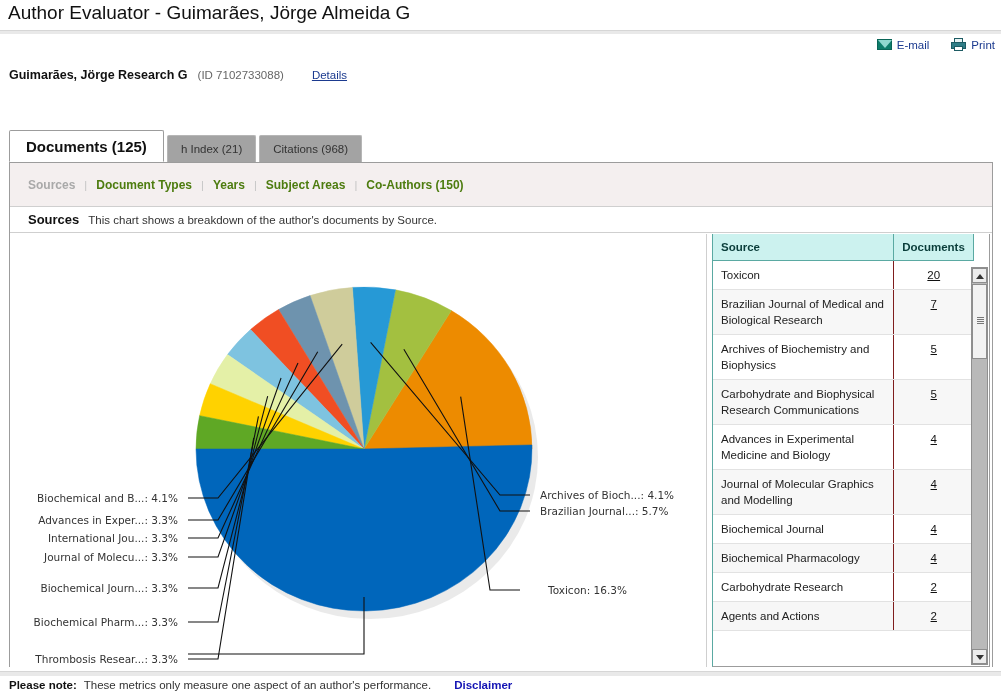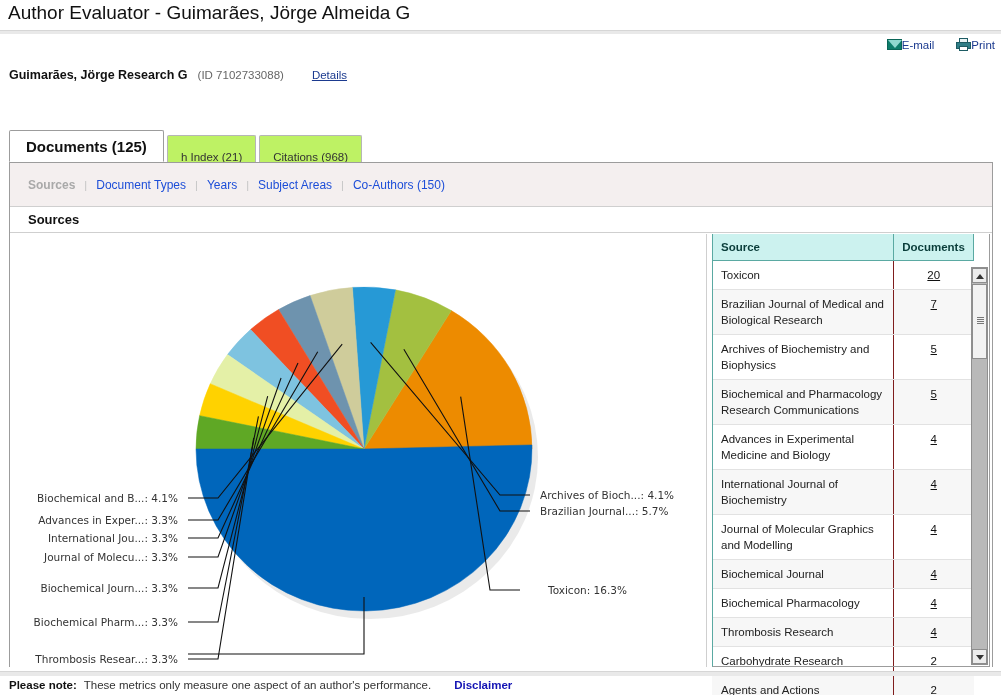--- a/index.html
+++ b/index.html
@@ -15,57 +15,57 @@
     position:absolute;left:8px;top:2px;
     font-size:19px;font-weight:400;color:#111;
     letter-spacing:0px;white-space:nowrap;
   }
   #title-rule{
     position:absolute;left:0;top:30px;width:1001px;height:3px;
     background:#e9e9e9;border-top:1px solid #d6d6d6;
   }
   
   #actions{position:absolute;right:6px;top:38px;display:flex;gap:22px;align-items:center;}
-  .action{display:flex;align-items:center;cursor:pointer;}
+  .action{display:flex;align-items:center;gap:5px;cursor:pointer;}
   .action .lbl{color:#1b3a8f;font-size:11.5px;font-weight:400;}
   .env{width:15px;height:11px;background:#0d7d6b;position:relative;border:1px solid #0a6557;box-sizing:border-box;}
   .env:after{content:"";position:absolute;left:0;top:0;width:0;height:0;
     border-left:7.5px solid transparent;border-right:7.5px solid transparent;border-top:8px solid #8fd8cf;}
   .prn{width:15px;height:13px;position:relative;}
   .prn .body{position:absolute;left:0;top:4px;width:15px;height:7px;background:#2f7d86;border:1px solid #1d5b63;box-sizing:border-box;}
   .prn .top{position:absolute;left:3px;top:0;width:9px;height:5px;background:#e8f3f4;border:1px solid #1d5b63;box-sizing:border-box;}
   .prn .pap{position:absolute;left:3px;top:8px;width:9px;height:5px;background:#ffffff;border:1px solid #1d5b63;box-sizing:border-box;}
   
   #author-line{position:absolute;left:9px;top:68px;display:flex;align-items:baseline;}
   #author-name{font-size:12.5px;font-weight:bold;color:#111;}
   #author-id{font-size:11.5px;color:#666;margin-left:10px;}
   #details-link{font-size:11.5px;color:#1b3a8f;text-decoration:underline;margin-left:28px;cursor:pointer;}
   
   #tabstrip{position:absolute;left:9px;top:131px;width:984px;height:31px;display:flex;align-items:flex-end;}
   .tab{
-    height:27px;line-height:27px;padding:8px 13px;margin-right:3px;
-    background:#bef264;border:1px solid #b6b6b6;border-bottom:none;
+    height:27px;line-height:27px;padding:0 13px;margin-right:3px;
+    background:#a3a3a3;border:1px solid #b6b6b6;border-bottom:none;
     font-size:11.5px;color:#333;cursor:pointer;white-space:nowrap;
     border-radius:2px 2px 0 0;box-sizing:border-box;
   }
   .tab.active{
     height:32px;line-height:31px;padding:0 16px;
     background:#ffffff;border:1px solid #9c9c9c;border-bottom:1px solid #ffffff;
     font-size:15px;font-weight:bold;color:#111;position:relative;z-index:3;
   }
   
   #panel{
     position:absolute;left:9px;top:162px;width:984px;height:505px;
     background:#ffffff;border:1px solid #9c9c9c;box-sizing:border-box;
   }
   #subnav{
     height:44px;background:#f4efef;border-bottom:1px solid #cfcfcf;
     display:flex;align-items:center;padding-left:18px;box-sizing:border-box;
   }
-  .subnav-item{font-size:12px;font-weight:normal;color:#1d4ed8;cursor:pointer;white-space:nowrap;}
+  .subnav-item{font-size:12px;font-weight:bold;color:#4d7c0f;cursor:pointer;white-space:nowrap;}
   .subnav-item.current{color:#a9a9a9;font-weight:bold;cursor:default;}
   .subnav-sep{color:#c4c4c4;margin:0 9px;font-weight:normal;}
   #chart-head{
     height:26px;background:#ffffff;border-bottom:1px solid #cfcfcf;
     display:flex;align-items:center;padding-left:18px;box-sizing:border-box;gap:9px;
   }
   #chart-head .ttl{font-size:13px;font-weight:bold;color:#111;}
   #chart-head .sub{font-size:11.5px;color:#333;}
   
   #body-split{position:absolute;left:0;top:71px;right:0;bottom:0;display:flex;}
@@ -161,20 +161,21 @@
     <span class="subnav-sep">|</span>
     <span class="subnav-item">Years</span>
     <span class="subnav-sep">|</span>
     <span class="subnav-item">Subject Areas</span>
     <span class="subnav-sep">|</span>
     <span class="subnav-item">Co-Authors (150)</span>
   </div>
 
   <div id="chart-head">
     <span class="ttl">Sources</span>
+    <span class="sub">This chart shows a breakdown of the author's documents by Source.</span>
   </div>
 
   <div id="body-split">
 
     <div id="chart-area">
       <svg id="pie-svg" width="697" height="433" viewBox="0 0 697 433">
         <ellipse cx="354" cy="215" rx="168" ry="162" fill="#d8d8d8" opacity="0.55" transform="translate(6,8)"></ellipse>
         <g id="pie-slices">
             <path d="M 354 215 L 522 215 A 168 162 0 0 0 441.32931356027916 76.60705606471419 Z" fill="#ED8B00" stroke="#ED8B00" stroke-width="0.5"></path>
             <path d="M 354 215 L 441.32931356027916 76.60705606471419 A 168 162 0 0 0 385.48006085040174 55.86946538195244 Z" fill="#A3C040" stroke="#A3C040" stroke-width="0.5"></path>
@@ -233,45 +234,37 @@
               </tr>
               <tr>
                 <td>Brazilian Journal of Medical and Biological Research</td>
                 <td class="docs"><a>7</a></td>
               </tr>
               <tr>
                 <td>Archives of Biochemistry and Biophysics</td>
                 <td class="docs"><a>5</a></td>
               </tr>
               <tr>
-                <td>Biochemical and Pharmacology Research Communications</td>
+                <td>Carbohydrate and Biophysical Research Communications</td>
                 <td class="docs"><a>5</a></td>
               </tr>
               <tr>
                 <td>Advances in Experimental Medicine and Biology</td>
                 <td class="docs"><a>4</a></td>
               </tr>
               <tr>
-                <td>International Journal of Biochemistry</td>
-                <td class="docs"><a>4</a></td>
-              </tr>
-              <tr>
                 <td>Journal of Molecular Graphics and Modelling</td>
                 <td class="docs"><a>4</a></td>
               </tr>
               <tr>
                 <td>Biochemical Journal</td>
                 <td class="docs"><a>4</a></td>
               </tr>
               <tr>
                 <td>Biochemical Pharmacology</td>
-                <td class="docs"><a>4</a></td>
-              </tr>
-              <tr>
-                <td>Thrombosis Research</td>
                 <td class="docs"><a>4</a></td>
               </tr>
               <tr>
                 <td>Carbohydrate Research</td>
                 <td class="docs"><a>2</a></td>
               </tr>
               <tr>
                 <td>Agents and Actions</td>
                 <td class="docs"><a>2</a></td>
               </tr>

